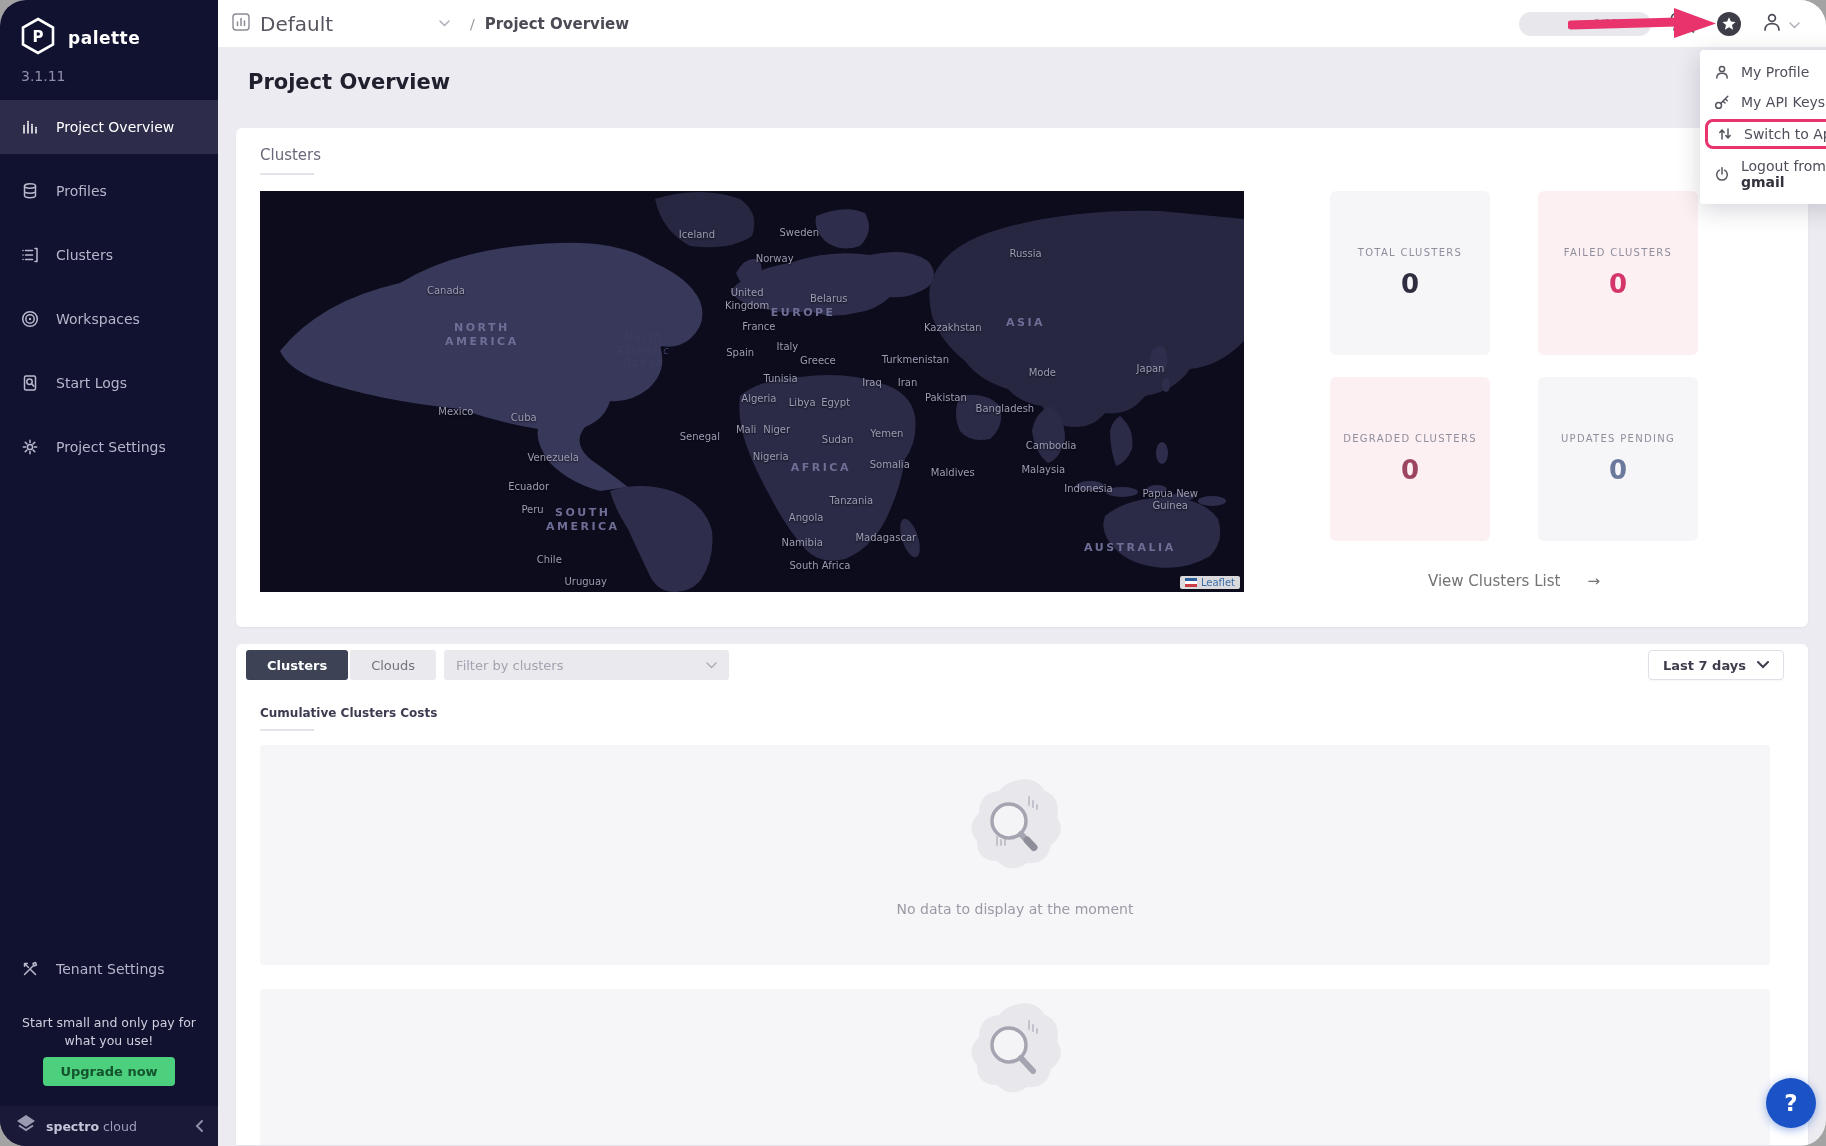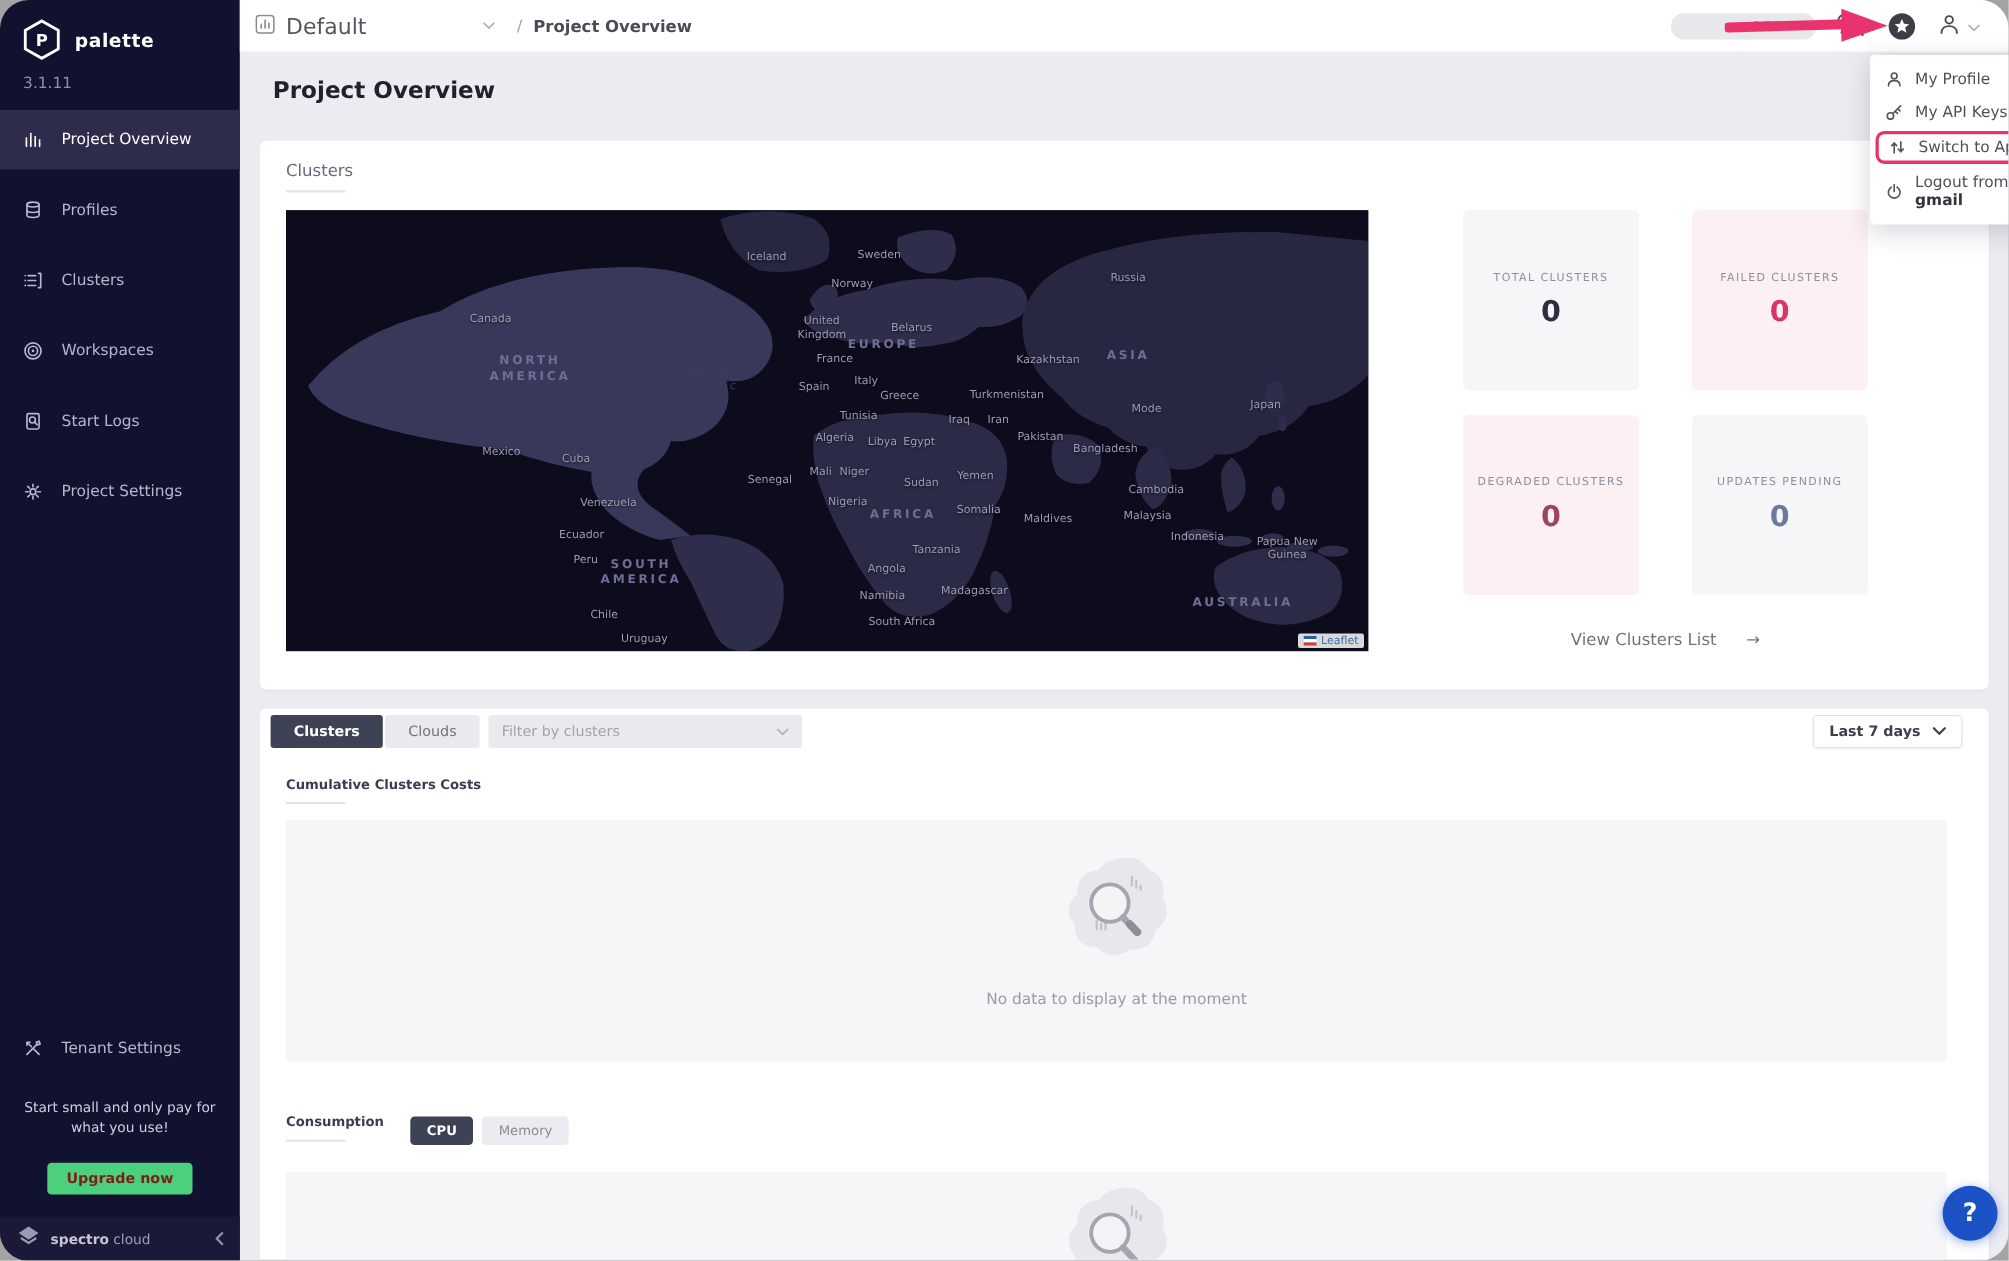--- a/index.html
+++ b/index.html
@@ -16,21 +16,21 @@
   .version{font-size:14px;color:#8f8fa8;margin:8px 0 0 3px}
   .nav{margin-top:16px}
   .nav-item{display:flex;align-items:center;gap:16px;height:54px;margin-bottom:10px;padding:0 20px;
             font-size:14px;color:#b6b6cb;cursor:pointer}
   .nav-item.active{background:#2d2d4b;color:#fff}
   .nav-icon{width:20px;height:20px;display:flex;align-items:center;justify-content:center}
   .nav-icon svg{display:block;stroke:#b9b9cd;fill:none;stroke-width:1.5;stroke-linecap:round;stroke-linejoin:round}
   .nav-item.active .nav-icon svg{stroke:#fff}
   .sb-bottom{margin-top:auto}
   .promo{font-size:12.5px;line-height:1.4;color:#cfcfdd;text-align:center;margin:18px 14px 0}
-  .upgrade-btn{display:block;margin:24px auto 0;background:#4cd07d;color:#7f1d1d;font-weight:700;font-size:13px;
+  .upgrade-btn{display:block;margin:8px auto 0;background:#4cd07d;color:#14532d;font-weight:700;font-size:13px;
                border:none;border-radius:4px;padding:7px 17px;cursor:pointer;font-family:inherit}
   .sb-footer{margin-top:20px;height:40px;background:#1a1a38;display:flex;align-items:center;padding:0 14px;gap:8px}
   .brand{font-size:12.5px;color:#9f9fb8}
   .brand b{font-weight:700;color:#c6c6d8}
   .collapse-ico svg{display:block;stroke:#8f8fa8;fill:none;stroke-width:2;stroke-linecap:round}
 
   
   .main{flex:1;display:flex;flex-direction:column;min-width:0;position:relative}
   .topbar{height:47px;background:#fff;display:flex;align-items:center;padding:0 26px 0 14px;flex-shrink:0}
   .proj-select{display:flex;align-items:center;gap:10px;width:218px;color:#55555f;font-size:20px;cursor:pointer}
@@ -483,30 +483,20 @@
           <path d="M52,6 Q72,0 82,16 Q98,22 94,42 Q104,58 88,70 Q84,90 64,88 Q48,100 34,86 Q14,86 14,66 Q2,52 16,38 Q16,18 36,16 Q42,8 52,6 Z" fill="#e7e7ec"></path>
           <path d="M66,30 v-8 M70,32 v-6 M74,34 v-4" stroke="#c2c2cc" stroke-width="2" stroke-linecap="round"></path>
           <path d="M34,70 v-8 M38,70 v-5 M42,70 v-7" stroke="#c2c2cc" stroke-width="2" stroke-linecap="round"></path>
           <circle cx="46" cy="46" r="17" fill="rgba(255,255,255,.55)" stroke="#a5a5b1" stroke-width="3.5"></circle>
           <path d="M58,59 L70,72" stroke="#a5a5b1" stroke-width="6" stroke-linecap="round"></path>
           <path d="M64,65 L71,72.5" stroke="#8e8e9a" stroke-width="7" stroke-linecap="round"></path>
         </svg>
         <div class="empty-text">No data to display at the moment</div>
       </div>
 
-      <div class="consumption-row">
-        <div class="sec-head-block" style="margin:0">
-          <div class="sec-heading">Consumption</div>
-          <div class="title-underline"></div>
-        </div>
-        <div class="mini-seg">
-          <div class="mini-btn active">CPU</div>
-          <div class="mini-btn">Memory</div>
-        </div>
-      </div>
 
       <div class="bottom-panel">
         <svg width="104" height="104" viewBox="0 0 104 104">
           <path d="M52,6 Q72,0 82,16 Q98,22 94,42 Q104,58 88,70 Q84,90 64,88 Q48,100 34,86 Q14,86 14,66 Q2,52 16,38 Q16,18 36,16 Q42,8 52,6 Z" fill="#e7e7ec"></path>
           <path d="M66,30 v-8 M70,32 v-6 M74,34 v-4" stroke="#c2c2cc" stroke-width="2" stroke-linecap="round"></path>
           <circle cx="46" cy="46" r="17" fill="rgba(255,255,255,.55)" stroke="#a5a5b1" stroke-width="3.5"></circle>
           <path d="M58,59 L70,72" stroke="#a5a5b1" stroke-width="6" stroke-linecap="round"></path>
         </svg>
       </div>
     </div>

